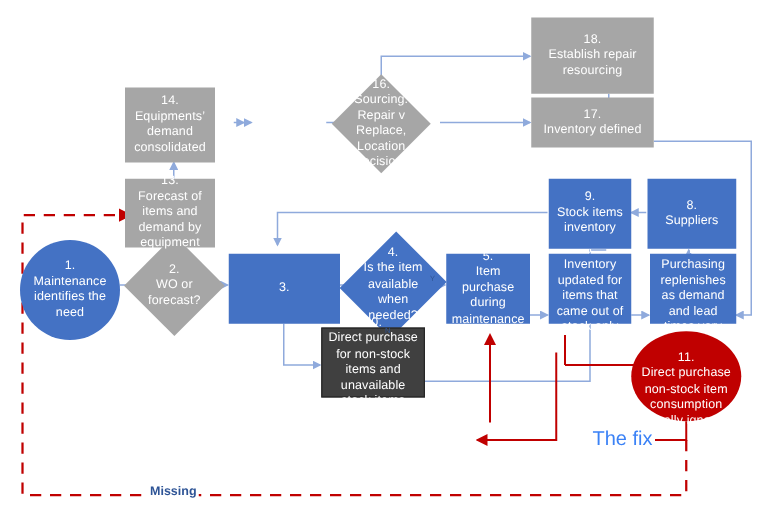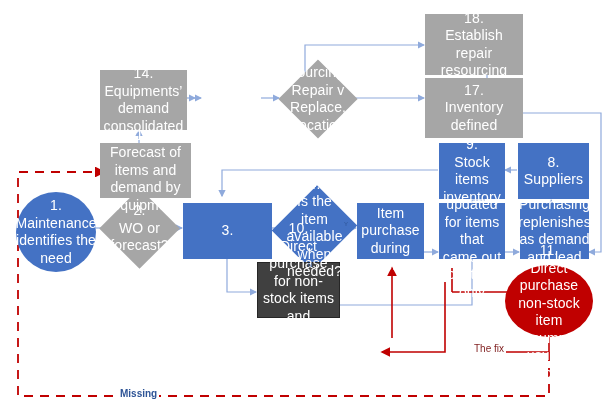--- a/index.html
+++ b/index.html
@@ -3,38 +3,38 @@
 <meta charset="utf-8">
 <style>
   html,body{margin:0;padding:0;background:#ffffff;}
   #canvas{
     position:relative;width:608px;height:409px;background:#ffffff;overflow:hidden;
     font-family:"Liberation Sans",sans-serif;
   }
   .node{
     position:absolute;box-sizing:border-box;display:flex;align-items:center;
     justify-content:center;text-align:center;color:#ffffff;
-    font-size:14px;line-height:1.25;padding:2px;letter-spacing:.1px;
+    font-size:10px;line-height:1.25;padding:2px;letter-spacing:.1px;
   }
   .n-blue{background:#4472C4;}
   .n-gray{background:#A6A6A6;}
   .n-dgray{background:#404040;border:1px solid #262626;}
   .n-red{background:#C00000;}
   .n-circle{border-radius:50%;}
   .n-diamond{background:transparent;color:#ffffff;}
   .n-diamond .dshape{
     position:absolute;left:0;top:0;width:100%;height:100%;
     background:#A6A6A6;transform:rotate(45deg);
   }
   .n-diamond .dtxt{position:relative;z-index:2;width:118%;}
   .lbl{
     position:absolute;color:#2E5496;font-size:6px;font-family:"Liberation Sans",sans-serif;
   }
   .fixlbl{
-    position:absolute;color:#7f1d1d;font-size:10px;background:#ffffff;padding:0 2px;
+    position:absolute;color:#3b82f6;font-size:16px;background:#ffffff;padding:0 2px;
     font-family:"Liberation Sans",sans-serif;
   }
   .misslbl{
     position:absolute;color:#2E5496;font-size:10px;font-weight:bold;background:#ffffff;
     padding:0 2px;font-family:"Liberation Sans",sans-serif;
   }
   svg.wires{position:absolute;left:0;top:0;width:608px;height:409px;}
 </style>
 </head>
 <body>
@@ -160,44 +160,44 @@
   </div>
 
   <div class="node n-red n-circle" style="left:505px;top:265px;width:88px;height:72px;">
     <div style="width:95%;margin-top:22px;">
       <span>11.</span><br>
       <span>Direct purchase non-stock item consumption usually ignored</span>
     </div>
   </div>
 
 
-  <div class="node n-gray" style="left:100px;top:143px;width:91px;height:55px;">
+  <div class="node n-gray" style="left:100px;top:143px;width:72px;height:55px;">
     <div>
       <span>13.</span><br>
       <span>Forecast of items and demand by equipment</span>
     </div>
   </div>
 
-  <div class="node n-gray" style="left:100px;top:70px;width:87px;height:60px;">
+  <div class="node n-gray" style="left:100px;top:70px;width:72px;height:60px;">
     <div>
       <span>14.</span><br>
       <span>Equipments’ demand consolidated</span>
     </div>
   </div>
 
 
-  <div class="node n-diamond" style="left:290px;top:71px;width:56px;height:56px;">
+  <div class="node n-diamond" style="left:277px;top:71px;width:56px;height:56px;">
     <div class="dshape"></div>
     <div class="dtxt" style="width:135%;">
       <span>16.</span><br>
       <span>Sourcing: Repair v Replace, Location Decisions</span>
     </div>
   </div>
 
-  <div class="node n-gray" style="left:425px;top:78px;width:98px;height:60px;">
+  <div class="node n-gray" style="left:425px;top:78px;width:98px;height:40px;">
     <div>
       <span>17.</span><br>
       <span>Inventory defined</span>
     </div>
   </div>
 
   <div class="node n-gray" style="left:425px;top:14px;width:98px;height:61px;">
     <div>
       <span>18.</span><br>
       <span>Establish repair resourcing</span>

